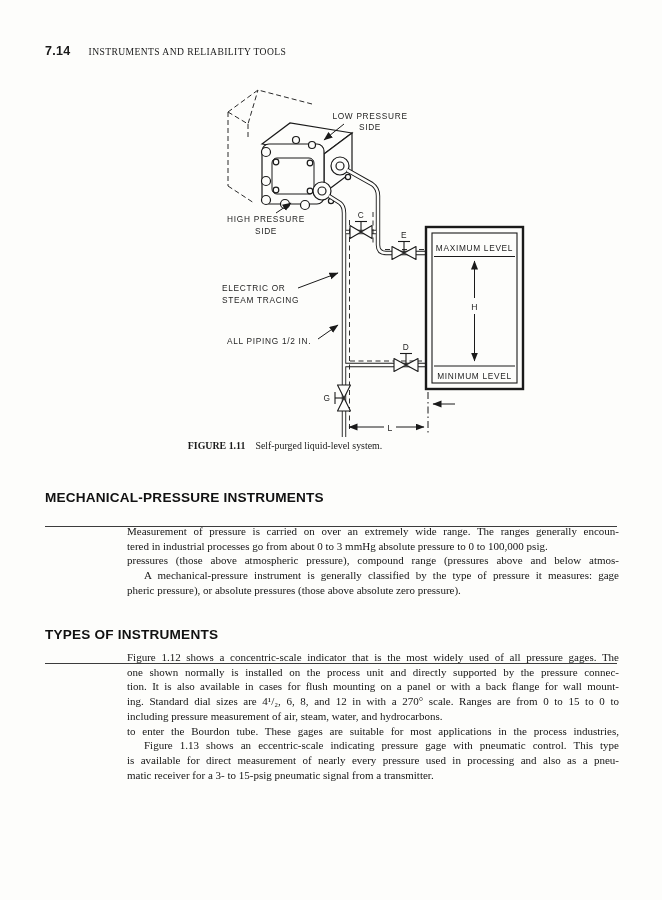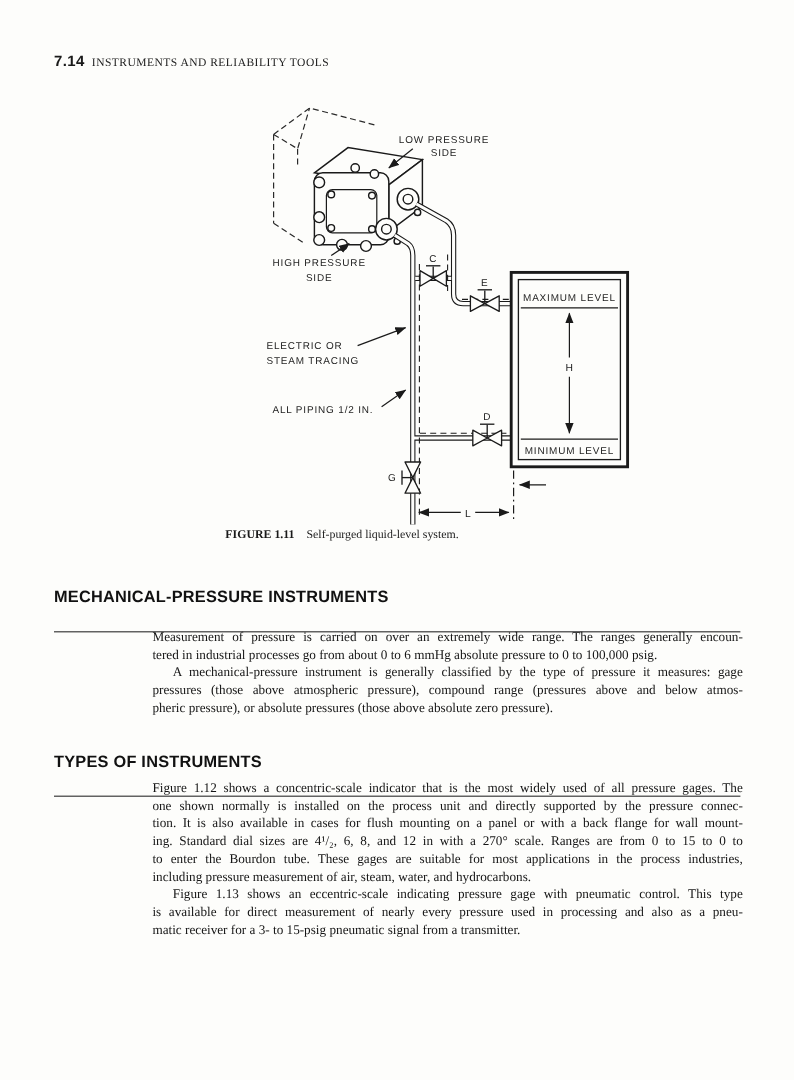--- a/index.html
+++ b/index.html
@@ -4,21 +4,21 @@
 <style>
   html,body { margin:0; padding:0; background:#ffffff; }
   .page {
     position:relative; width:662px; height:900px;
     background:#fdfdfb; overflow:hidden;
     font-family:"Liberation Serif", serif; color:#1a1a1a;
   }
   
   .runhead { position:absolute; top:44px; left:45px; display:flex; align-items:baseline; }
   .folio { font-family:"Liberation Sans", sans-serif; font-weight:bold; font-size:12.5px; letter-spacing:0.3px; }
-  .headtitle { margin-left:6px; font-size:9.6px; letter-spacing:0.4px; }
+  .headtitle { margin-left:18px; font-size:9.6px; letter-spacing:0.4px; }
   
   .figure-wrap { position:absolute; left:180px; top:85px; width:368px; height:360px; }
   .figure-wrap svg { display:block; }
   svg text {
     font-family:"Liberation Sans", sans-serif; font-size:8.3px;
     letter-spacing:0.7px; fill:#1e1e1e;
   }
   svg .dimtxt { font-size:8.6px; letter-spacing:0.3px; }
   .caption { position:absolute; top:440px; left:0; width:570px; text-align:center; font-size:9.9px; }
   .caption .cap-label { font-weight:bold; }
@@ -192,32 +192,32 @@
     </svg>
   </div>
 
   <div class="caption">
     <span class="cap-label">FIGURE 1.11</span><span class="cap-text">Self-purged liquid-level system.</span>
   </div>
 
   <div class="sec-heading" id="sec1-heading">MECHANICAL-PRESSURE INSTRUMENTS</div>
   <div class="body-block" id="sec1-body">
       <div class="jline">Measurement of pressure is carried on over an extremely wide range. The ranges generally encoun-</div>
-      <div class="jline last">tered in industrial processes go from about 0 to 6 mmHg absolute pressure to 0 to 100,000 psig.</div>
+      <div class="jline last">tered in industrial processes go from about 0 to 3 mmHg absolute pressure to 0 to 100,000 psig.</div>
+      <div class="jline">pressures (those above atmospheric pressure), compound range (pressures above and below atmos-</div>
       <div class="jline indent">A mechanical-pressure instrument is generally classified by the type of pressure it measures: gage</div>
-      <div class="jline">pressures (those above atmospheric pressure), compound range (pressures above and below atmos-</div>
       <div class="jline last">pheric pressure), or absolute pressures (those above absolute zero pressure).</div>
     </div>
 
   <div class="sec-heading" id="sec2-heading">TYPES OF INSTRUMENTS</div>
   <div class="body-block" id="sec2-body">
       <div class="jline">Figure 1.12 shows a concentric-scale indicator that is the most widely used of all pressure gages. The</div>
       <div class="jline">one shown normally is installed on the process unit and directly supported by the pressure connec-</div>
       <div class="jline">tion. It is also available in cases for flush mounting on a panel or with a back flange for wall mount-</div>
       <div class="jline">ing. Standard dial sizes are 4¹/₂, 6, 8, and 12 in with a 270° scale. Ranges are from 0 to 15 to 0 to</div>
+      <div class="jline last">including pressure measurement of air, steam, water, and hydrocarbons.</div>
       <div class="jline">to enter the Bourdon tube. These gages are suitable for most applications in the process industries,</div>
-      <div class="jline last">including pressure measurement of air, steam, water, and hydrocarbons.</div>
       <div class="jline indent">Figure 1.13 shows an eccentric-scale indicating pressure gage with pneumatic control. This type</div>
       <div class="jline">is available for direct measurement of nearly every pressure used in processing and also as a pneu-</div>
       <div class="jline last">matic receiver for a 3- to 15-psig pneumatic signal from a transmitter.</div>
     </div>
 
 </div>
 
 </body></html>

